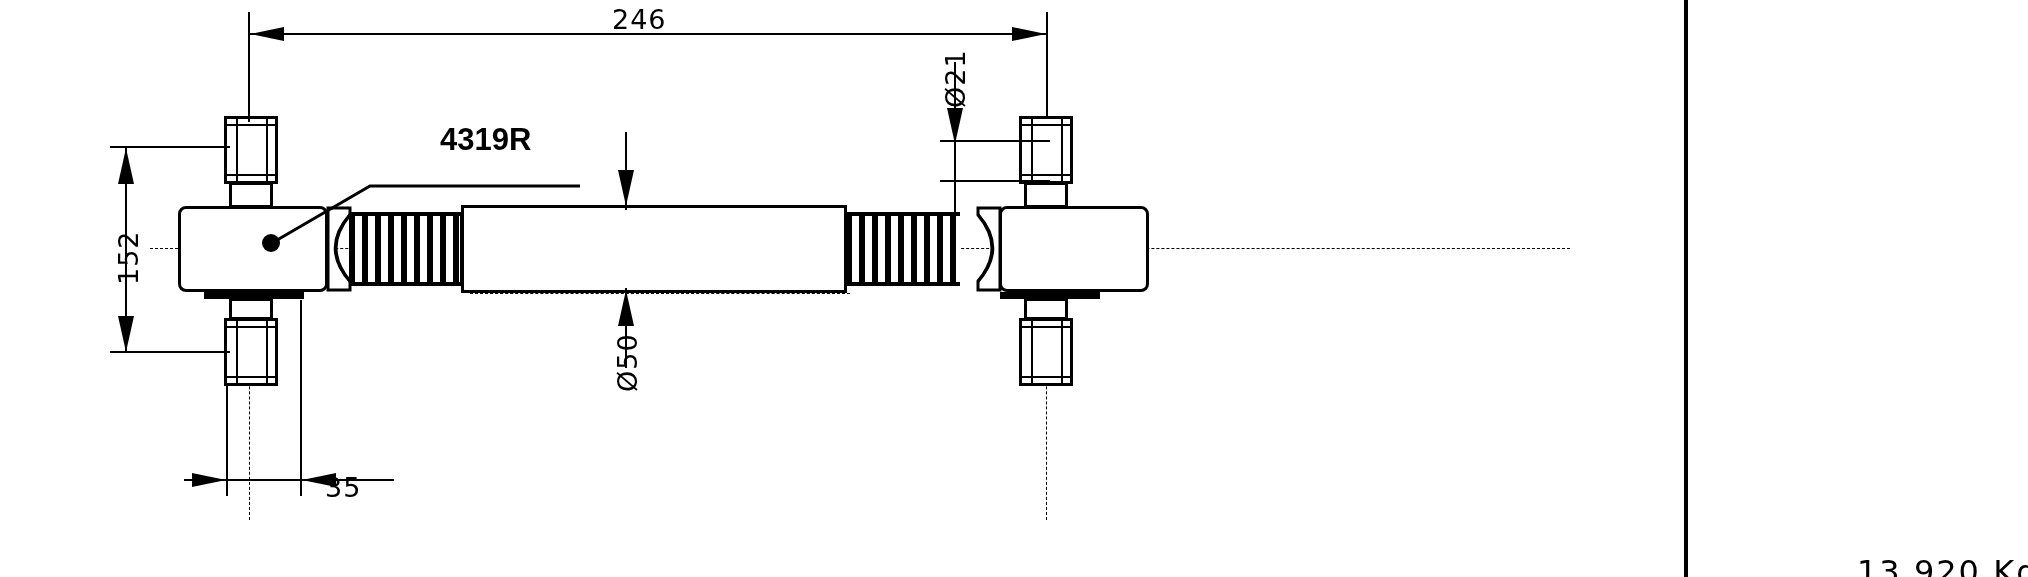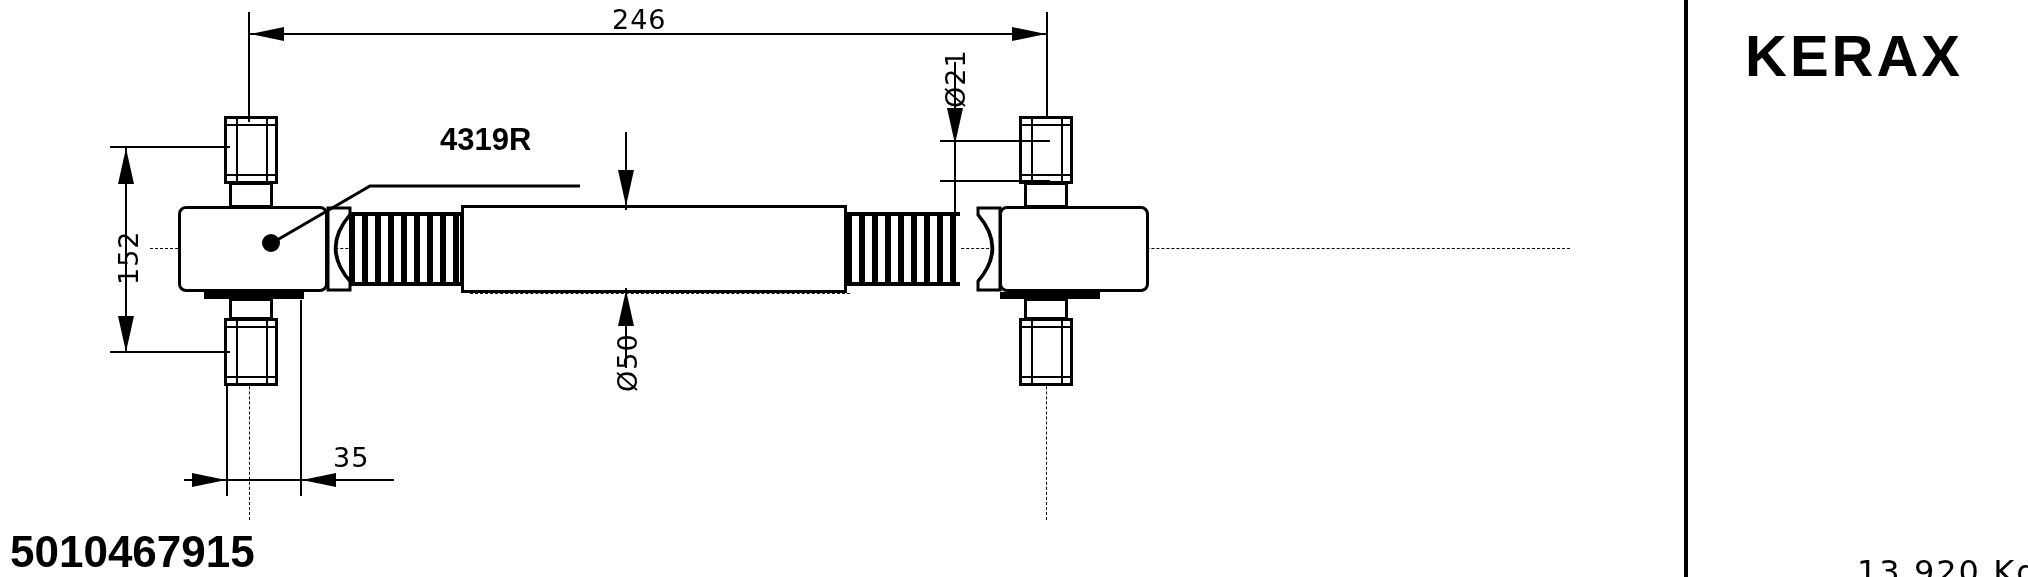--- a/index.html
+++ b/index.html
@@ -179,31 +179,29 @@
   <div class="arr arr-d" style="left:618px;top:170px;"></div>
   <div class="dimline-v" style="left:625px;top:288px;height:80px;"></div>
   <div class="arr arr-u" style="left:618px;top:290px;"></div>
   <div class="dimtext rot" style="left:612px;top:392px;">Ø50</div>
 
   <div class="ext" style="left:226px;top:386px;width:2px;height:110px;"></div>
   <div class="ext" style="left:300px;top:300px;width:2px;height:196px;"></div>
   <div class="dimline" style="left:184px;top:479px;width:210px;"></div>
   <div class="arr arr-r" style="left:192px;top:473px;"></div>
   <div class="arr arr-l" style="left:302px;top:473px;"></div>
-  <div class="dimtext" style="left:325px;top:442px;margin-left:8px;">35</div>
+  <div class="dimtext" style="left:325px;top:472px;">35</div>
 
   <svg width="2028" height="577" style="pointer-events:none;">
     <path d="M272 243 L370 186 L580 186" fill="none" stroke="#000000" stroke-width="3"></path>
   </svg>
   <div class="calloutText" style="left:440px;top:122px;">4319R</div>
 
-  <div class="partno" style="left:10px;top:527px;">5010467915</div>
 
   <div class="ln vl" style="left:1684px;top:0px;height:577px;width:4px;"></div>
   <div class="ln vl" style="left:1684px;top:468px;height:109px;width:4px;"></div>
 
 
-  <div class="brand" style="left:1745px;top:22px;">KERAX</div>
 
 
   <div class="weight" style="left:1857px;top:505px;margin-top:48px;">13.920 Kg</div>
 
 </div>
 
 </body></html>

